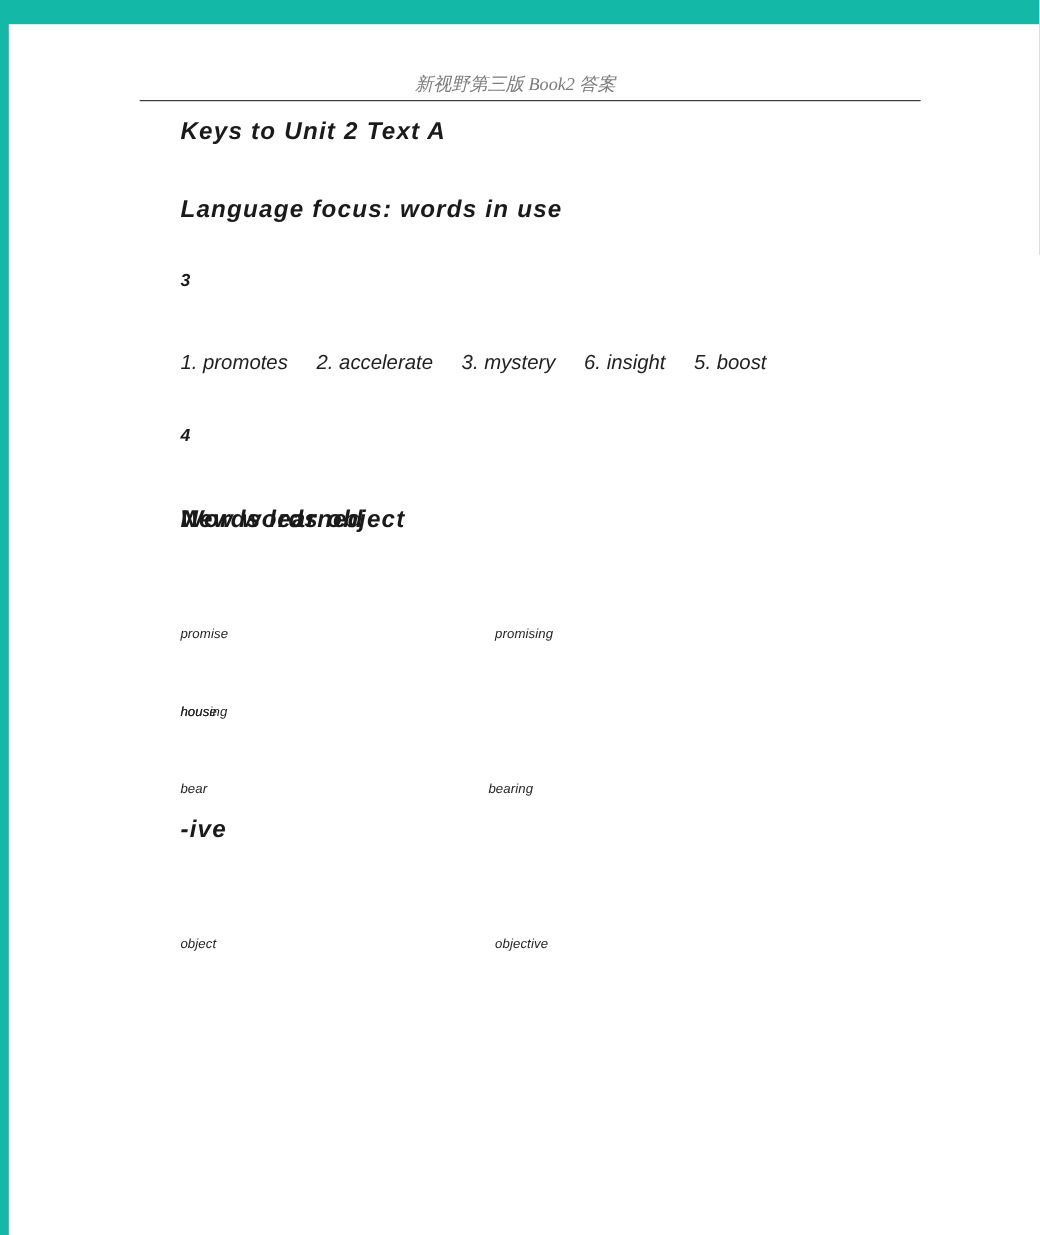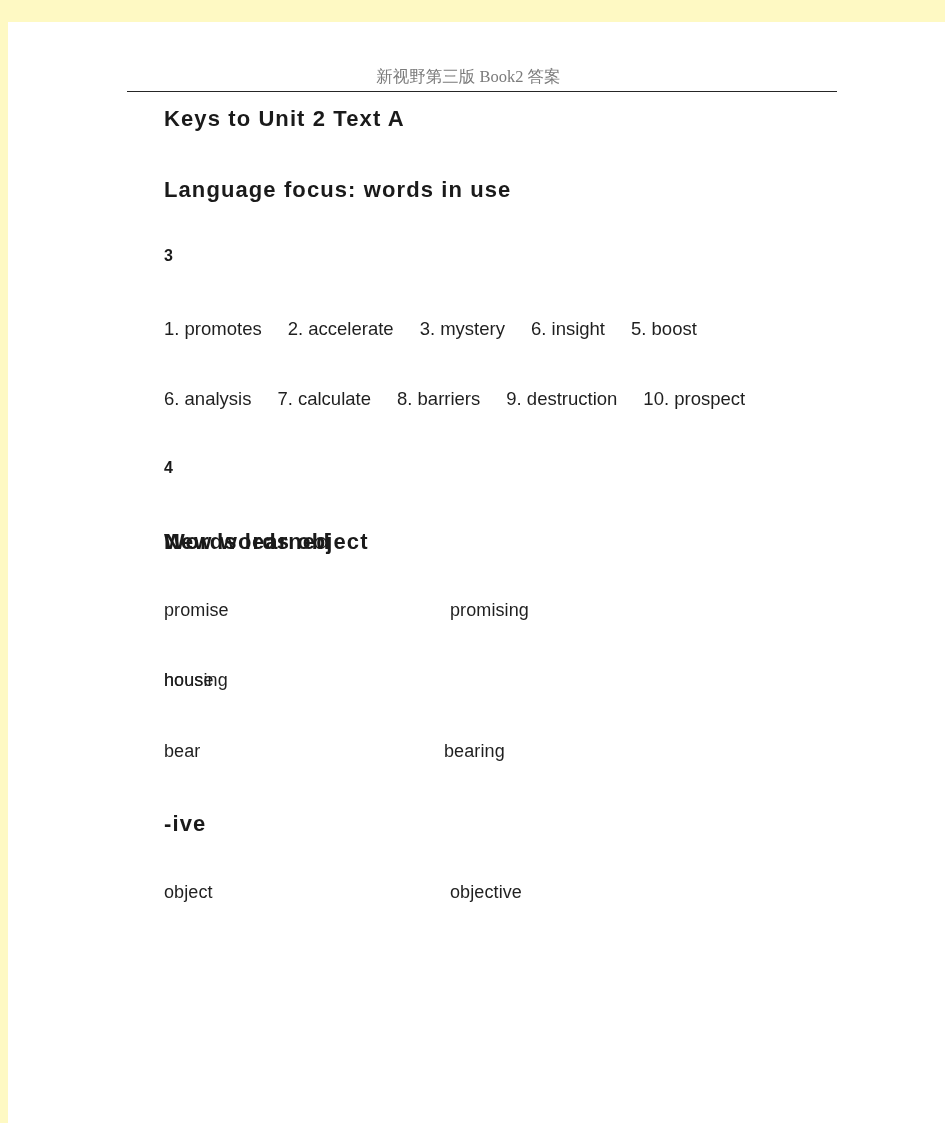--- a/index.html
+++ b/index.html
@@ -10,22 +10,23 @@
   }
   body {
     font-family: "Liberation Sans", "DejaVu Sans", sans-serif;
   }
 
   
   #screen {
     position: relative;
     width: 945px;
     height: 1123px;
-    background: #fef9c3;
+    background: #14b8a6;
     overflow: hidden;
+    font-style: italic;
   }
   #page {
     position: absolute;
     left: 8px;
     top: 22px;
     width: 937px;
     height: 1101px;
     background: #ffffff;
   }
 
@@ -88,24 +89,25 @@
     font-stretch: condensed;
   }
   .num {
     font-weight: bold;
     font-size: 16px;
     letter-spacing: 0.5px;
     color: #1a1a1a;
   }
   .body {
     font-weight: normal;
-    font-size: 18px;
+    font-size: 12px;
     letter-spacing: 0.1px;
     color: #1f1f1f;
     font-stretch: condensed;
+    margin-top: 40px;
   }
 
   
   .answers {
     font-weight: normal;
     font-size: 18.5px;
     color: #1f1f1f;
     font-stretch: condensed;
   }
   .answers .item { display: inline-block; }
@@ -142,25 +144,20 @@
       <div class="line">
         <span class="txt num">3</span>
       </div>
 
       <div class="line">
         <span class="txt answers">
           <span class="item">1. promotes</span><span class="item">2. accelerate</span><span class="item">3. mystery</span><span class="item">6. insight</span><span class="item">5. boost</span>
         </span>
       </div>
 
-      <div class="line">
-        <span class="txt answers">
-          <span class="item">6. analysis</span><span class="item">7. calculate</span><span class="item">8. barriers</span><span class="item">9. destruction</span><span class="item">10. prospect</span>
-        </span>
-      </div>
 
       <div class="line">
         <span class="txt num">4</span>
       </div>
 
       <div class="line">
         <span class="txt hd col2 col-a">Words learned</span>
         <span class="txt hd col2 col-b">New words object</span>
       </div>
 

